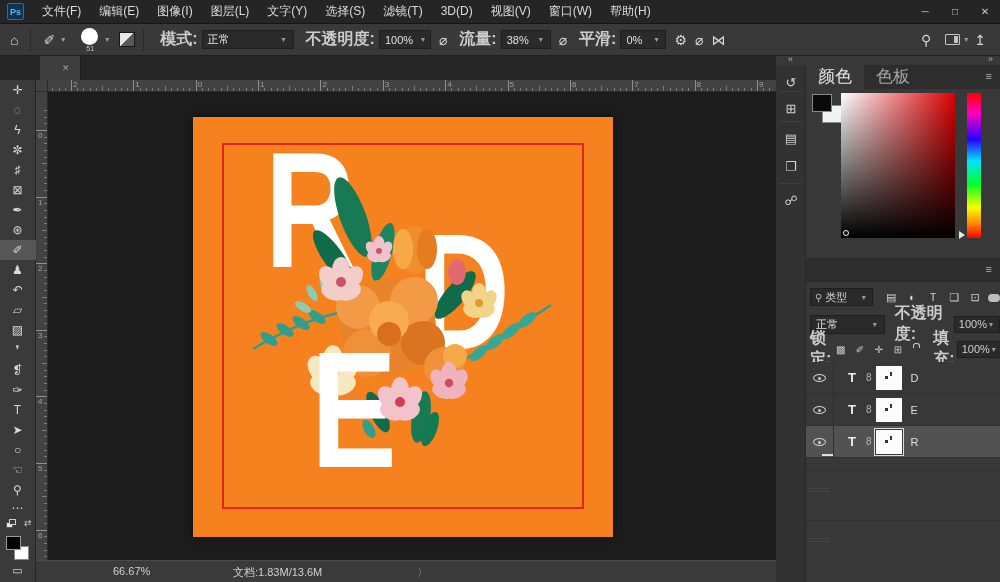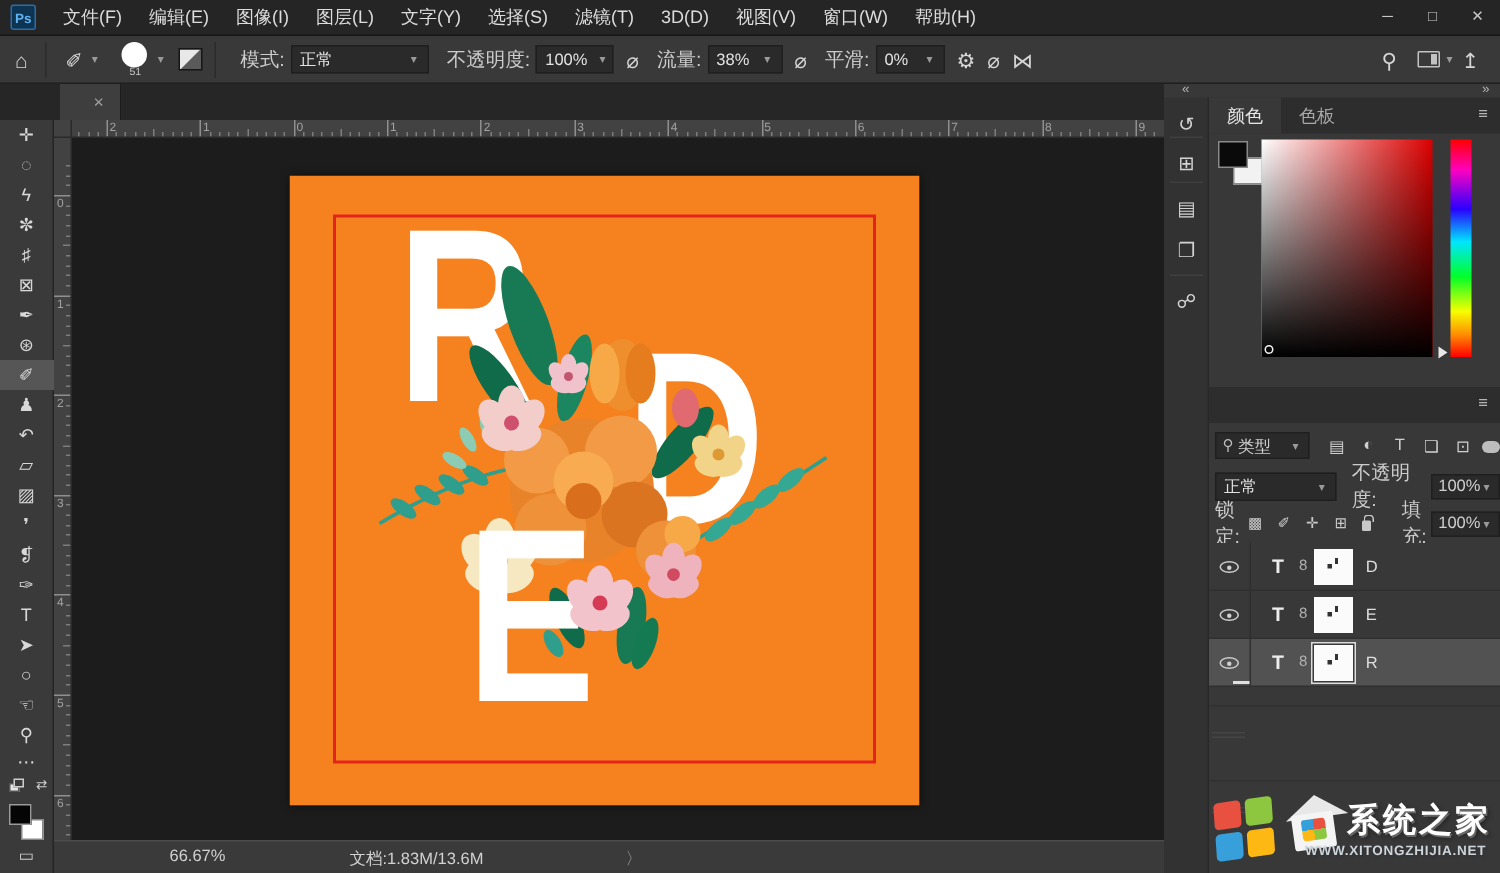--- a/index.html
+++ b/index.html
@@ -21,21 +21,21 @@
   
   .optionsbar{ position:absolute; left:0; top:24px; width:1000px; height:32px; background:#393939;
                border-bottom:1px solid #1f1f1f; display:flex; align-items:center; }
   .ob-sep{ width:1px; height:24px; background:#2b2b2b; margin:0 8px; }
   .ob-icon{ color:#d6d6d6; font-size:14px; padding:0 4px; }
   .caret{ color:#9a9a9a; font-size:8px; padding:0 2px; }
   .dd{ display:flex; align-items:center; background:#2a2a2a; border:1px solid #1f1f1f; height:19px;
        padding:0 5px; margin:0 4px; }
   .dd .val{ color:#e2e2e2; font-size:11px; }
   .dd .caret{ margin-left:auto; padding-left:8px; }
-  .lbl{ color:#cccccc; font-size:13px; margin-left:8px; }
+  .lbl{ color:#cccccc; font-size:16px; margin-left:8px;font-weight:bold; }
   .brush-preset{ position:relative; width:26px; height:28px; margin-left:10px; }
   .brush-preset .dot{ position:absolute; left:4px; top:2px; width:17px; height:17px; background:#fff; border-radius:50%; }
   .brush-preset .num{ position:absolute; left:0; right:0; top:19px; text-align:center; font-size:7px; color:#c9c9c9; }
   .toggle-panel-icon{ width:16px; height:15px; margin-left:8px; border:1px solid #161616;
        background:linear-gradient(135deg,#e8e8e8 48%,#5a5a5a 52%); }
   .ws-icon{ width:15px; height:11px; border:1px solid #c3c3c3; border-radius:1px; position:relative; margin:0 2px 0 10px;}
   .ws-icon i{ position:absolute; right:1px; top:1px; bottom:1px; width:4px; background:#c3c3c3; }
 
   
   .tabbar{ position:absolute; left:0; top:56px; width:776px; height:24px; background:#262626; }
@@ -89,21 +89,21 @@
   .dock-minibar{ position:absolute; left:0; top:0; width:224px; height:9px; }
   .dock-minibar .cl{ position:absolute; left:12px; top:-2px; color:#b5b5b5; font-size:9px; letter-spacing:-1px; }
   .dock-minibar .cr{ position:absolute; right:8px; top:-2px; color:#b5b5b5; font-size:9px; letter-spacing:-1px; }
   .icon-strip{ position:absolute; left:0; top:9px; width:30px; height:517px; background:#323232;
                border-right:1px solid #282828; }
   .strip-icon{ position:absolute; left:0; width:30px; height:22px; display:flex; align-items:center;
                justify-content:center; color:#d2d2d2; font-size:13px; }
   .strip-div{ position:absolute; left:4px; width:22px; height:1px; background:#3f3f3f; }
 
   .panel-tabs{ position:absolute; left:30px; width:194px; height:24px; background:#2d2d2d; display:flex; }
-  .ptab{ padding:0 12px; line-height:24px; color:#a8a8a8; font-size:12px; }
+  .ptab{ padding:0 12px; line-height:24px; color:#a8a8a8; font-size:17px; }
   .ptab.selected{ background:#383838; color:#e8e8e8; }
   .pmenu{ margin-left:auto; color:#b5b5b5; padding:0 8px; line-height:22px; font-size:11px; }
 
   
   .fg-swatch2{ position:absolute; left:36px; top:38px; width:20px; height:18px; background:#0a0a0a; border:1px solid #8a8a8a; z-index:2; }
   .bg-swatch2{ position:absolute; left:46px; top:49px; width:20px; height:18px; background:#f2f2f2; border:1px solid #8a8a8a; }
   .sat-square{ position:absolute; left:65px; top:37px; width:114px; height:145px;
      background:linear-gradient(to bottom, rgba(0,0,0,0), #000), linear-gradient(to right,#ffffff,#dc0000); }
   .sat-marker{ position:absolute; left:67px; top:174px; width:6px; height:6px; border:1px solid #f2f2f2; border-radius:50%; }
   .hue-bar{ position:absolute; left:191px; top:37px; width:14px; height:145px;
@@ -767,29 +767,14 @@
           <span class="lname">R</span>
         </div>
       </div>
     <div class="drag-dash" style="top:398px"></div>
     <div class="faint-line" style="top:414px"></div>
     <div class="faint-dash" style="top:432px"></div>
     <div class="faint-line" style="top:464px"></div>
     <div class="faint-dash" style="top:482px"></div>
   </div>
 
-  <div class="watermark">
-    <div class="wm-flag">
-      <i style="background:#e8503f"></i>
-        <i style="background:#8dc63f"></i>
-      <i style="background:#37a0da"></i>
-        <i style="background:#fdb813"></i>
-    </div>
-    <div class="wm-house">
-      <span class="roof"></span>
-        <span class="body"></span>
-        <span class="pane"></span>
-    </div>
-    <div class="wm-title">系统之家</div>
-    <div class="wm-url">WWW.XITONGZHIJIA.NET</div>
-  </div>
 
 </div>
 
 </body></html>

